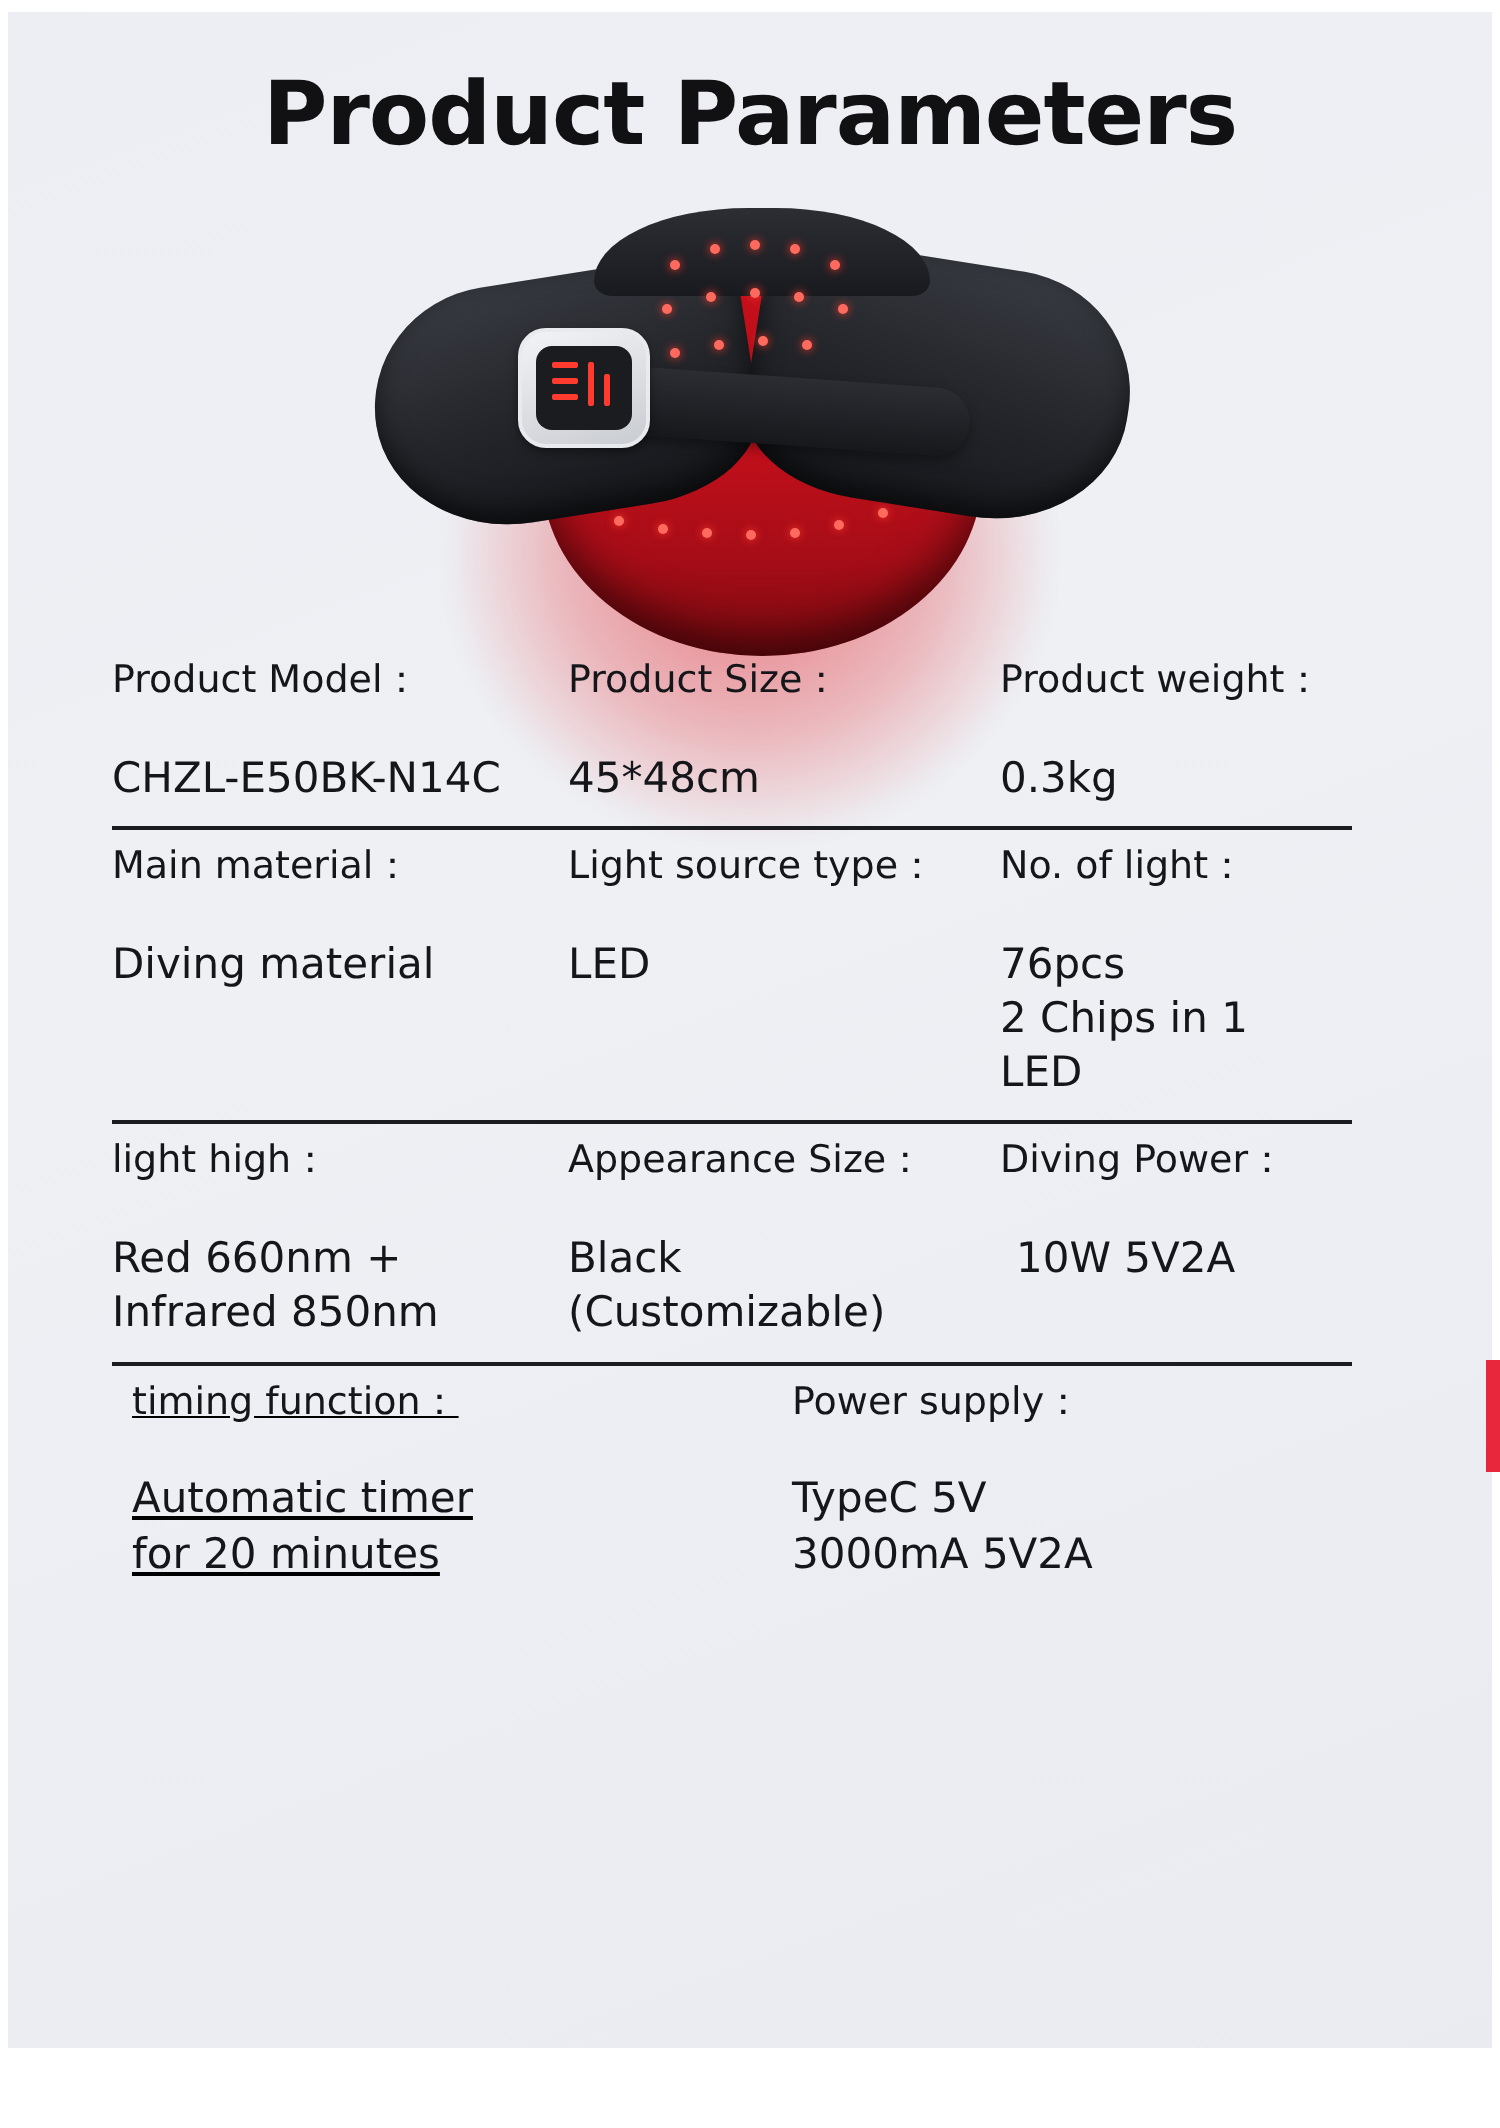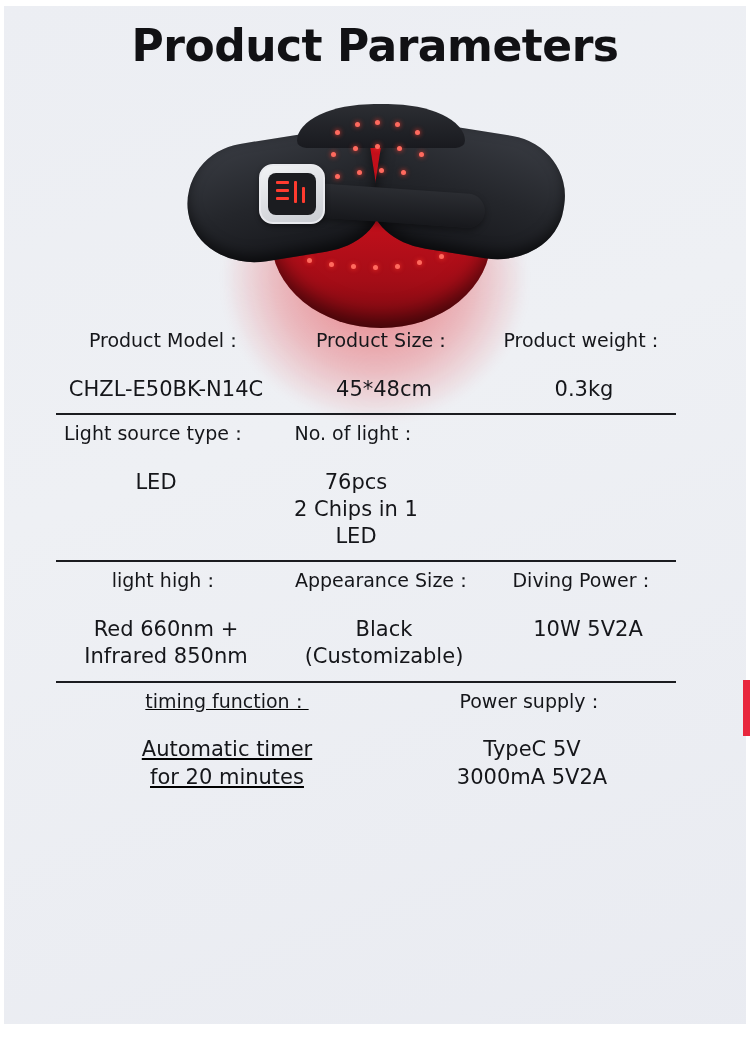--- a/index.html
+++ b/index.html
@@ -43,21 +43,21 @@
     position: absolute;
     right: 0;
     top: 680px;
     width: 7px;
     height: 56px;
     background: #e8273d;
   }
 
   .title {
     position: absolute;
-    top: 20px;
+    top: 32px;
     left: 0;
     width: 750px;
     text-align: center;
     font-family: "DejaVu Sans", sans-serif;
     font-weight: bold;
     font-size: 44px;
     letter-spacing: -0.5px;
     color: #111114;
   }
 
@@ -185,21 +185,20 @@
   .specs {
     position: absolute;
     left: 56px;
     top: 322px;
     width: 620px;
   }
   .row {
     position: relative;
     display: flex;
     padding: 6px 0 10px 0;
-    text-align: center;
   }
   .row + .row {
     border-top: 2px solid #1b1c20;
   }
   .cell {
     box-sizing: border-box;
     padding-right: 8px;
   }
   .lbl {
     font-size: 19px;
@@ -293,20 +292,24 @@
         <div class="lbl">Product Size：</div>
         <div class="val">45*48cm</div>
       </div>
       <div class="cell c3 pad-l2">
         <div class="lbl">Product weight：</div>
         <div class="val">0.3kg</div>
       </div>
     </div>
 
     <div class="row">
+      <div class="cell c1">
+        <div class="lbl">Main material：</div>
+        <div class="val">Diving material</div>
+      </div>
       <div class="cell c2">
         <div class="lbl">Light source type：</div>
         <div class="val">LED</div>
       </div>
       <div class="cell c3 pad-l2">
         <div class="lbl">No. of light：</div>
         <div class="val">76pcs
 2 Chips in 1 LED</div>
       </div>
     </div>

